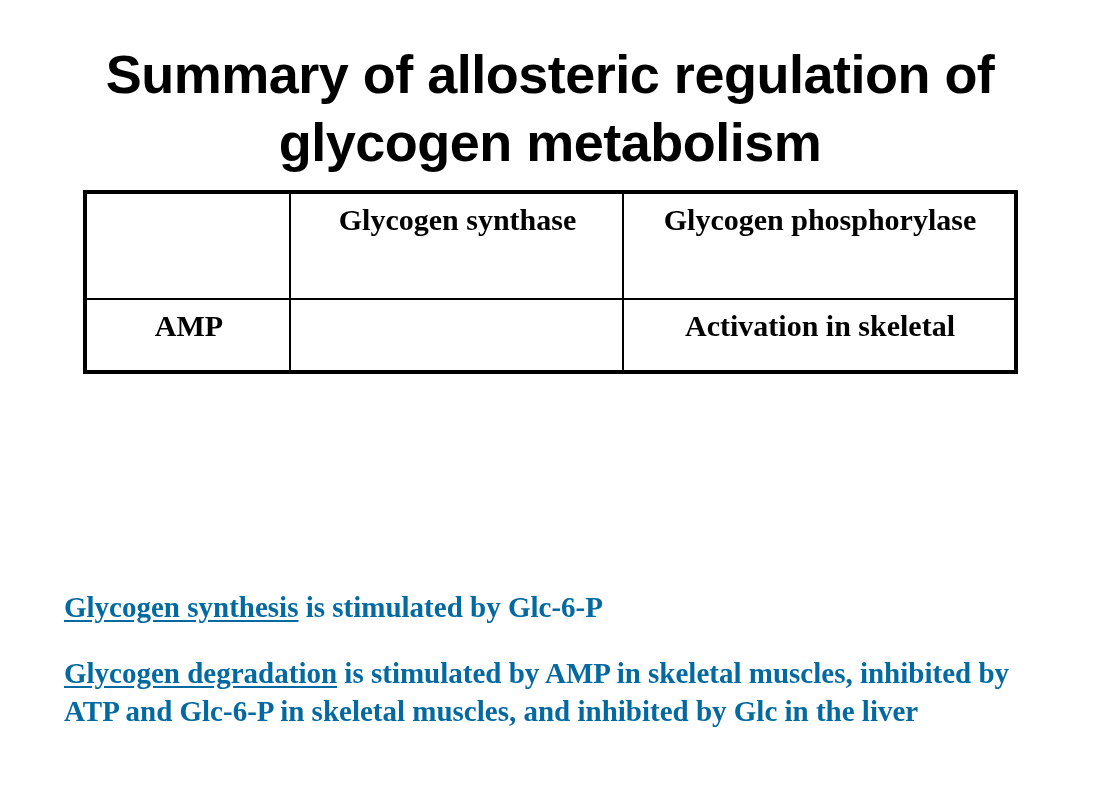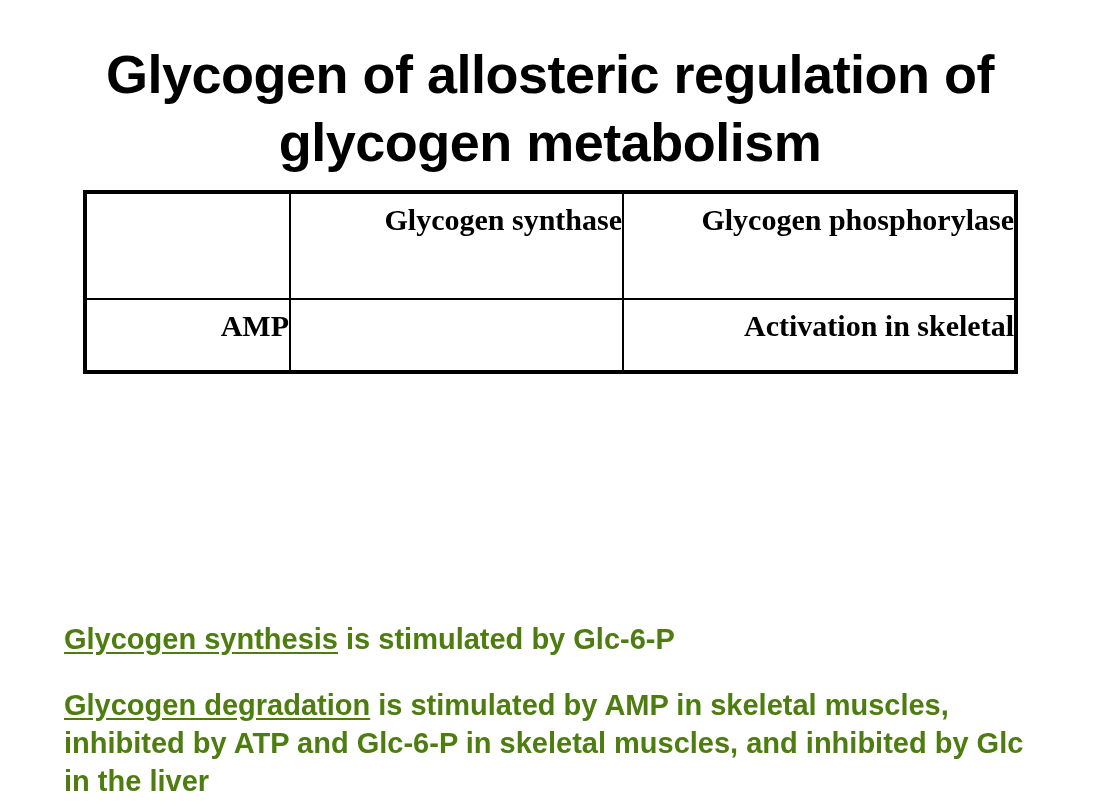--- a/index.html
+++ b/index.html
@@ -50,21 +50,21 @@
   table.reg-table col.c2 { width: 333px; }
   table.reg-table col.c3 { width: 393px; }
 
   table.reg-table td,
   table.reg-table th {
     border: 2px solid #000000;
     font-family: "Liberation Serif", serif;
     font-weight: bold;
     font-size: 30px;
     line-height: 36px;
-    text-align: right;
+    text-align: center;
     vertical-align: top;
     padding: 8px 0 8px 2px;
     color: #000000;
     white-space: pre-wrap;
   }
   table.reg-table thead th {
     height: 88px;
   }
   table.reg-table tbody td {
     height: 46px;
@@ -73,39 +73,38 @@
   table.reg-table tbody tr.r-atp td {
     height: 54px;
   }
 
   
   .statements {
     position: absolute;
     left: 64px;
     top: 588px;
     width: 990px;
-    font-family: Liberation Sans, sans-serif;
+    font-family: Liberation Serif, serif;
     font-weight: bold;
     font-size: 29px;
     line-height: 38px;
-    color: #4d7c0f;
-    margin-top: 32px;
+    color: #0369a1;
   }
   .stmt { margin: 0 0 28px 0; }
   .stmt:last-child { margin-bottom: 0; }
   .stmt .lead {
     text-decoration: underline;
     text-underline-offset: 3px;
   }
 </style>
 </head>
 <body>
 
 <h1 class="slide-title">
-  <span class="tline">Glycogen of allosteric regulation of</span>
+  <span class="tline">Summary of allosteric regulation of</span>
   <span class="tline">glycogen metabolism</span>
 </h1>
 
 <div class="table-wrap">
   <table class="reg-table">
     <colgroup>
       <col class="c1">
       <col class="c2">
       <col class="c3">
     </colgroup>

